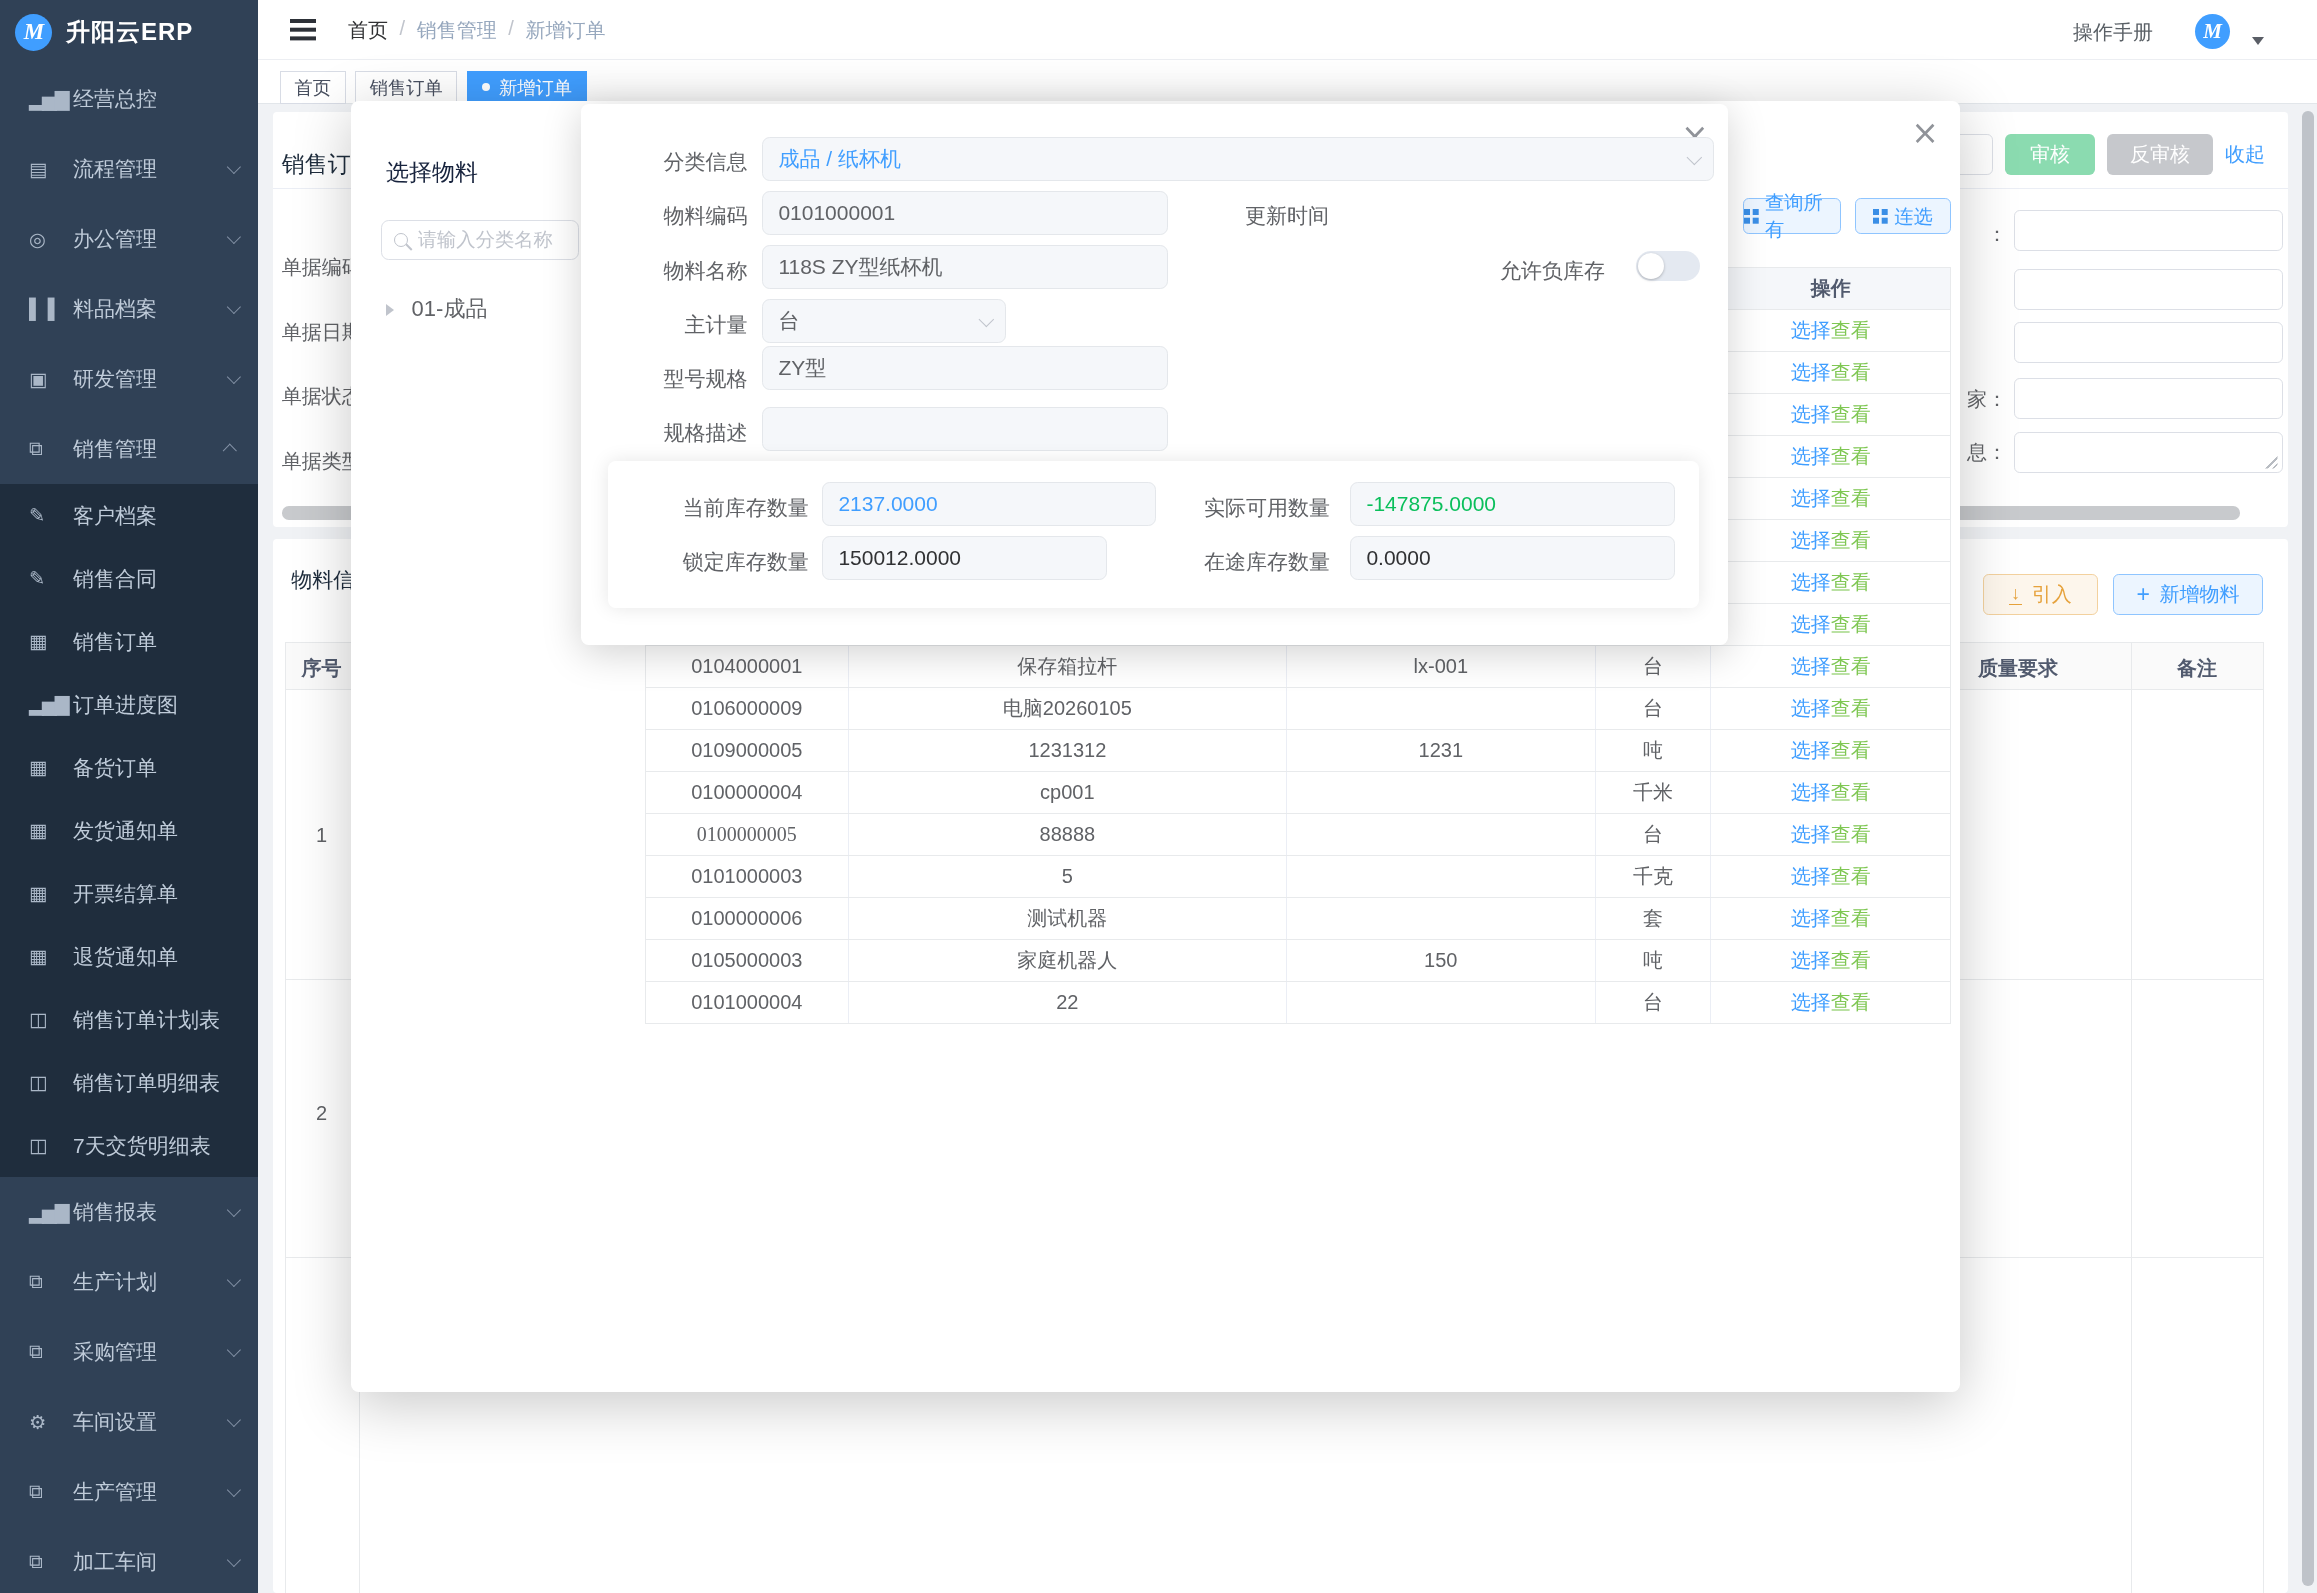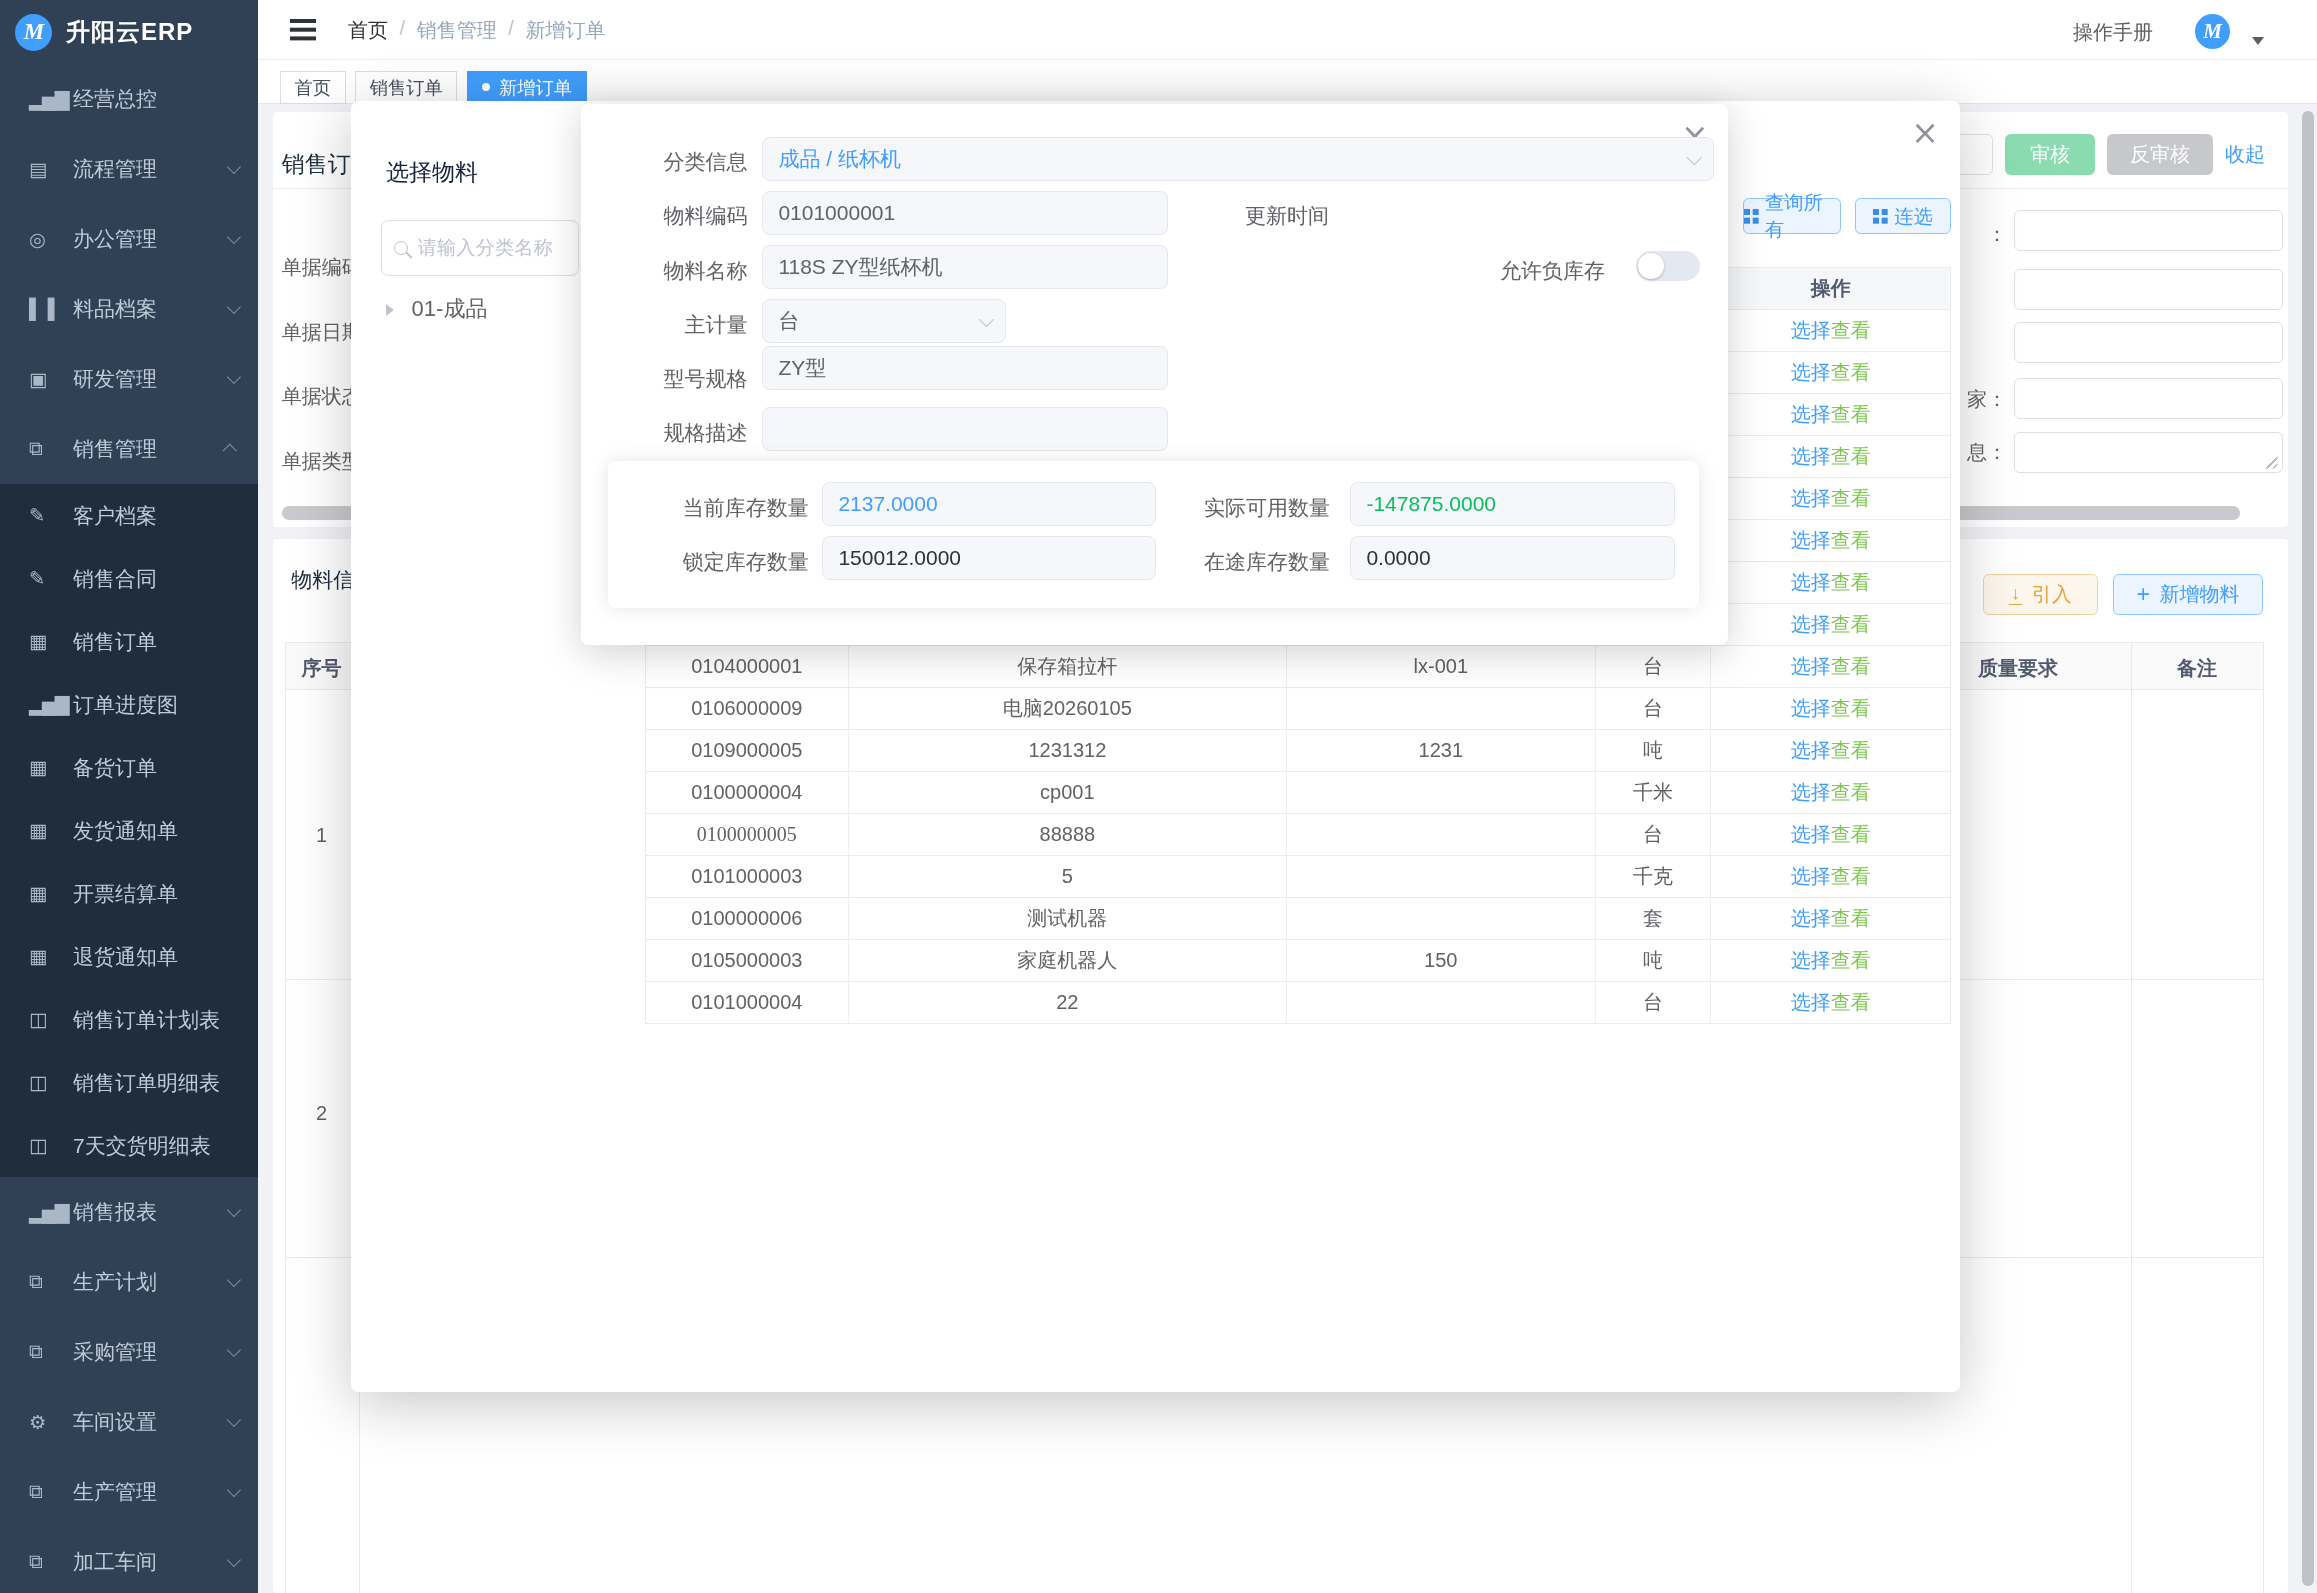--- a/index.html
+++ b/index.html
@@ -83,21 +83,21 @@
   
   .vscrollbar { position:absolute; left:2302px; top:111px; width:11.6px; height:1475px;
                 background:#bfc3c9; border-radius:5.8px; z-index:20; cursor:pointer; }
 
   
   .picker-modal { position:absolute; left:351px; top:101px; width:1609px; height:1291px; background:#fff;
                   border-radius:7.7px; box-shadow:0 11.6px 58px rgba(0,0,0,.22); z-index:30; }
   .picker-title { position:absolute; left:35px; top:56px; font-size:23px; color:#17233d; font-weight:500; }
   .close-x { position:absolute; font-size:33px; color:#909399; line-height:1; cursor:pointer; font-family:"DejaVu Sans",sans-serif; }
   .picker-close { right:21px; top:15.4px; }
-  .search-box { position:absolute; left:30px; top:119px; width:198px; height:56px; border:1px solid #dcdfe6;
+  .search-box { position:absolute; left:30px; top:119px; width:198px; height:40px; border:1px solid #dcdfe6;
                 border-radius:7.7px; display:flex; align-items:center; padding:0 11.6px; gap:9.7px; background:#fff; }
   .search-ico { width:14.5px; height:14.5px; border:1.9px solid #c0c4cc; border-radius:50%; position:relative; flex:0 0 14.5px; }
   .search-ico::after { content:''; position:absolute; width:7.7px; height:1.9px; background:#c0c4cc;
                        right:-5.8px; bottom:-1.9px; transform:rotate(45deg); }
   .search-box input { border:none; outline:none; width:100%; font-size:19.3px; color:#606266; background:transparent; }
   .search-box input::placeholder { color:#c0c4cc; }
   .tree-node { position:absolute; left:35px; top:193px; display:flex; align-items:center; gap:11.6px;
                font-size:22px; color:#606266; cursor:pointer; }
   .tree-caret { border:6.8px solid transparent; border-left:8.7px solid #c0c4cc; margin-top:1.9px; }
   .mini-btn { position:absolute; top:97px; height:36px; border:1px solid var(--accent-soft-border,#8fc5ff);
@@ -570,20 +570,20 @@
 
     <span class="dd-label" style="left:12.6px;top:315px;">规格描述</span>
     <input class="dd-input" style="left: 181px; top: 303px;" value="">
 
     <div class="inv-panel">
       <span class="inv-label" style="left:7.7px;top:33px;">当前库存数量</span>
       <input class="inv-input" style="left: 214px; top: 21px; width: 334px; color: var(--stock-current-value,#409eff);" value="2137.0000">
       <span class="inv-label" style="left:529px;top:33px;">实际可用数量</span>
       <input class="inv-input" style="left: 742px; top: 21px; width: 325px; color: var(--stock-available-value,#0abf5b);" value="-147875.0000">
       <span class="inv-label" style="left:7.7px;top:87px;">锁定库存数量</span>
-      <input class="inv-input" style="left: 214px; top: 75px; width: 334px;" value="150012.0000">
+      <input class="inv-input" style="left: 214px; top: 75px; width: 285px;" value="150012.0000">
       <span class="inv-label" style="left:529px;top:87px;">在途库存数量</span>
       <input class="inv-input" style="left: 742px; top: 75px; width: 325px;" value="0.0000">
     </div>
   </div>
 
 </div>
 
 
 </body></html>

